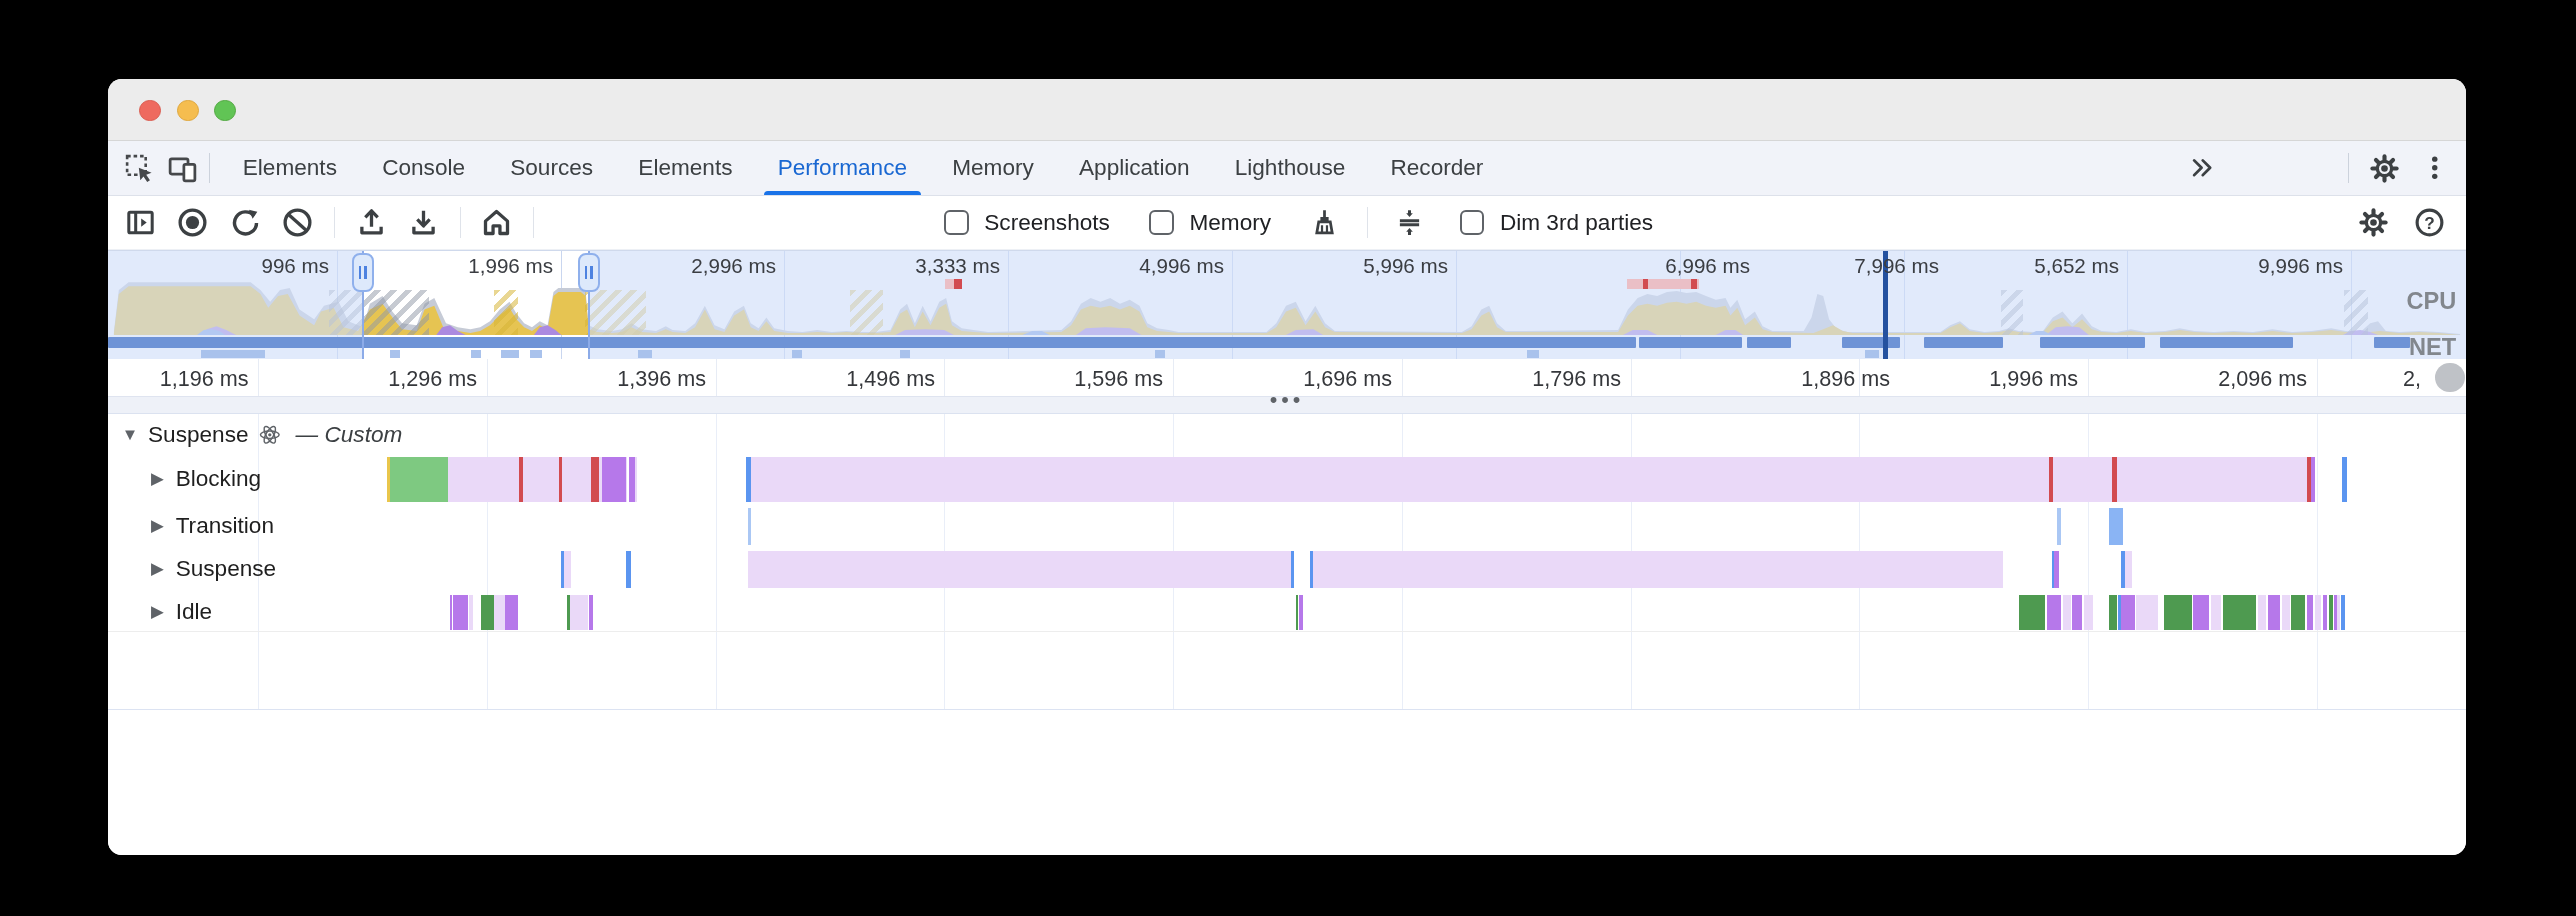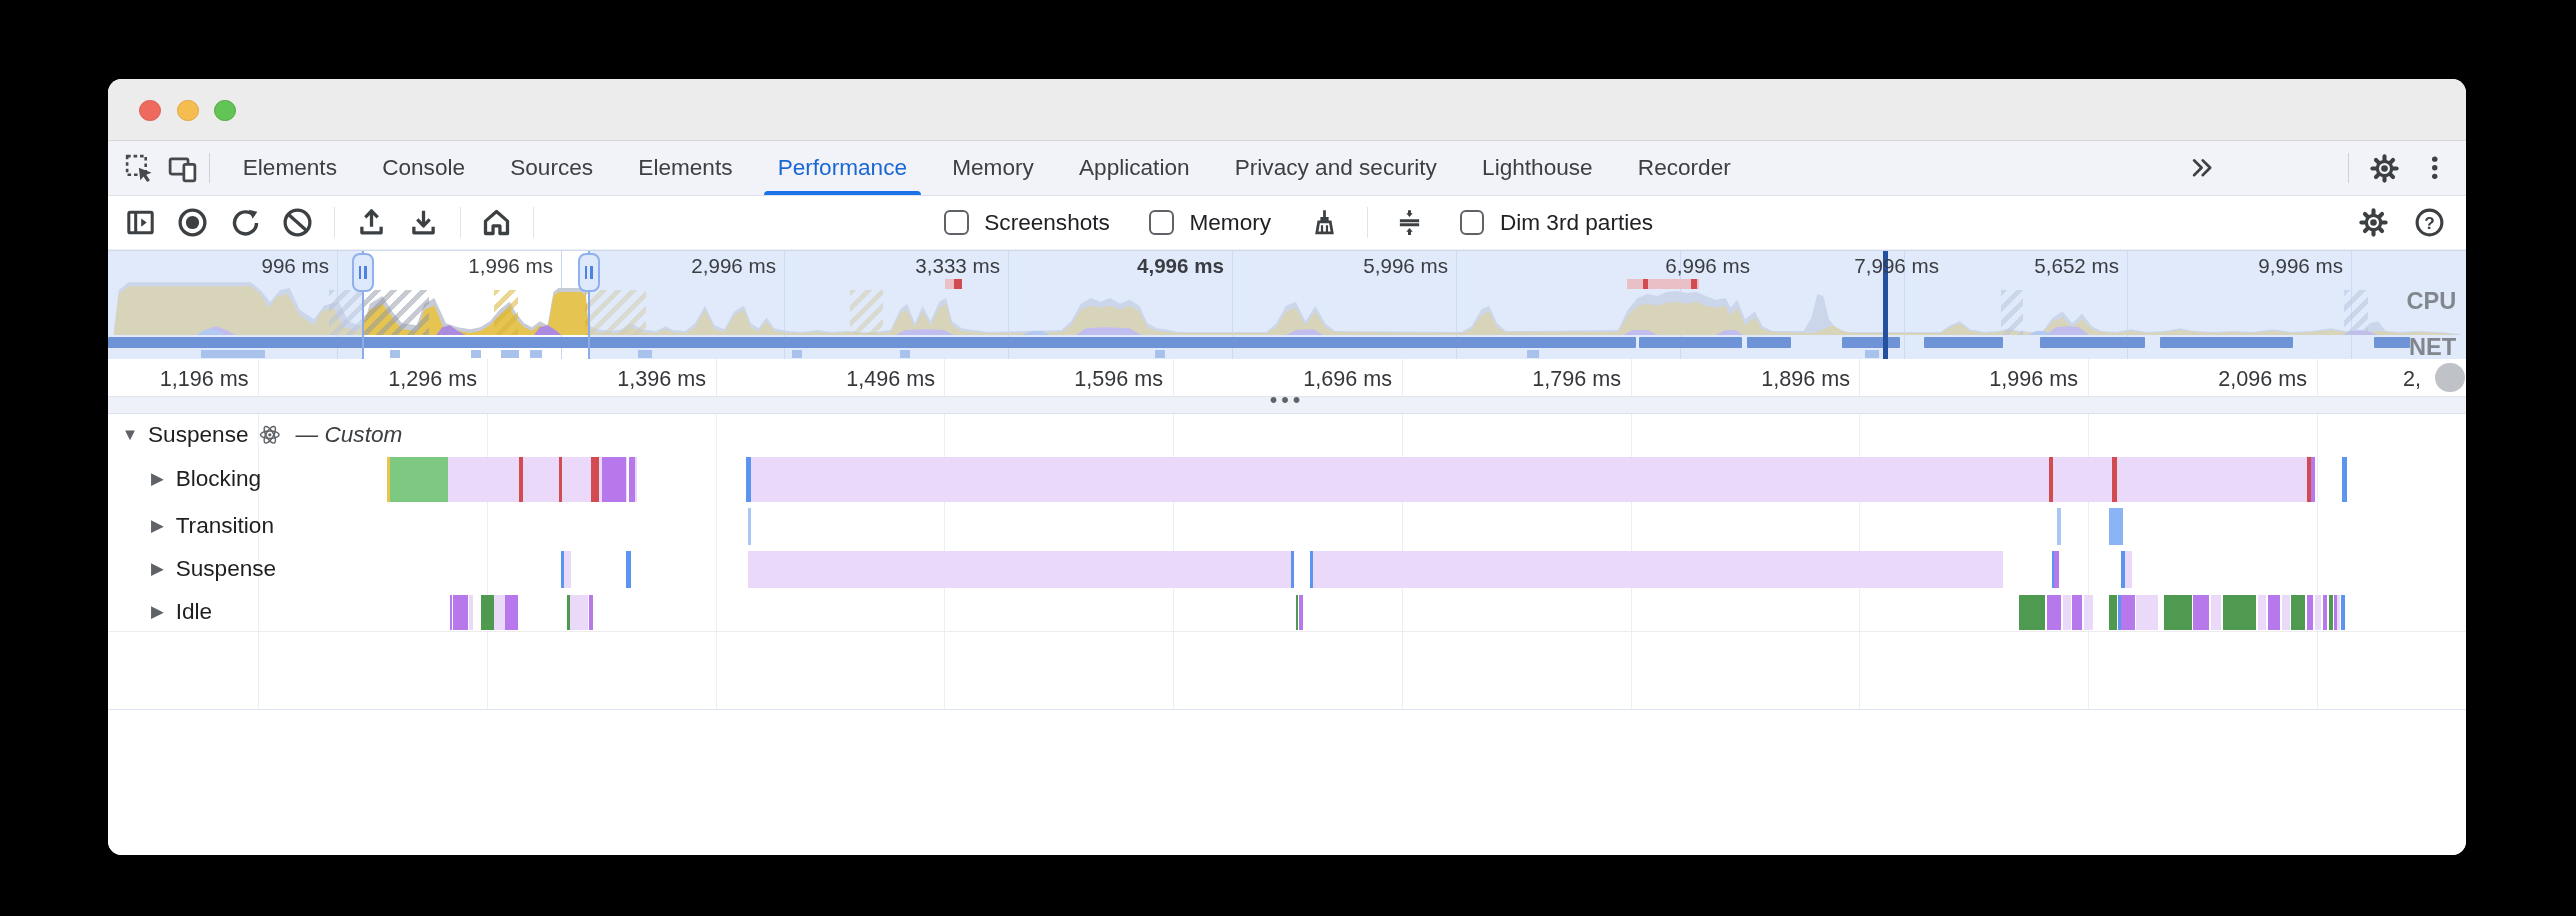--- a/index.html
+++ b/index.html
@@ -96,21 +96,20 @@
     </span>
     <span class="vdiv"></span>
     <div id="tabs">
         <div class="tab">Elements</div>
         <div class="tab">Console</div>
         <div class="tab">Sources</div>
         <div class="tab">Elements</div>
         <div class="tab sel">Performance</div>
         <div class="tab">Memory</div>
         <div class="tab">Application</div>
-        <div class="tab">Privacy and security</div>
         <div class="tab">Lighthouse</div>
         <div class="tab">Recorder</div>
       </div>
     <div class="tab-right">
       <span class="ico">
         <svg width="29.5" height="29.5" viewBox="0 0 24 24" fill="none" stroke="#3c4043" stroke-width="2.3" stroke-linecap="round" stroke-linejoin="round">
             <path d="M5 6 L11 12 L5 18"></path>
             <path d="M12 6 L18 12 L12 18"></path>
           </svg>
       </span>
@@ -307,21 +306,21 @@
       <div class="handle-line" style="left: 480px;"></div>
       <div class="handle" style="left: 470px;">
         <i></i>
         <i></i>
       </div>
       <div class="playhead" style="left: 1775px;"></div>
       <div class="ov-label" style="left: 64px;">996 ms</div>
       <div class="ov-label" style="left: 288px;">1,996 ms</div>
       <div class="ov-label" style="left: 511px;">2,996 ms</div>
       <div class="ov-label" style="left: 735px;">3,333 ms</div>
-      <div class="ov-label" style="left: 959px; font-weight: bold;">4,996 ms</div>
+      <div class="ov-label" style="left: 959px;">4,996 ms</div>
       <div class="ov-label" style="left: 1183px;">5,996 ms</div>
       <div class="ov-label" style="left: 1485px;">6,996 ms</div>
       <div class="ov-label" style="left: 1674px;">7,996 ms</div>
       <div class="ov-label" style="left: 1854px;">5,652 ms</div>
       <div class="ov-label" style="left: 2078px;">9,996 ms</div>
     </div>
 
   <div class="ruler" id="ruler">
     <span class="r-label" style="left:2295px;width:39px;text-align:left;">2,</span>
     <span class="thumb" style="left:2327px;"></span>
@@ -335,21 +334,21 @@
       <div class="r-tick" style="left: 1751px;"></div>
       <div class="r-tick" style="left: 1980px;"></div>
       <div class="r-tick" style="left: 2209px;"></div>
       <div class="r-label" style="left: -26.5px;">1,196 ms</div>
       <div class="r-label" style="left: 202px;">1,296 ms</div>
       <div class="r-label" style="left: 431px;">1,396 ms</div>
       <div class="r-label" style="left: 660px;">1,496 ms</div>
       <div class="r-label" style="left: 888px;">1,596 ms</div>
       <div class="r-label" style="left: 1117px;">1,696 ms</div>
       <div class="r-label" style="left: 1346px;">1,796 ms</div>
-      <div class="r-label" style="left: 1575px; text-align: right;">1,896 ms</div>
+      <div class="r-label" style="left: 1615px; text-align: right;">1,896 ms</div>
       <div class="r-label" style="left: 1803px;">1,996 ms</div>
       <div class="r-label" style="left: 2032px;">2,096 ms</div>
     </div>
 
   <div class="resizer">
     <span>•••</span>
   </div>
 
   <div class="tracks" id="tracks">
     <div class="ghead" style="z-index:5;">

